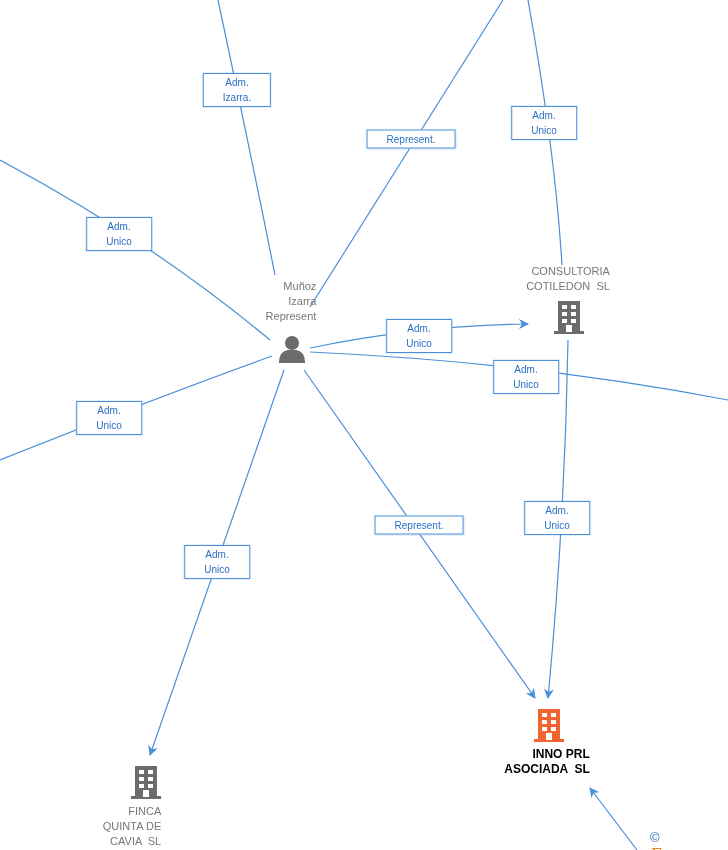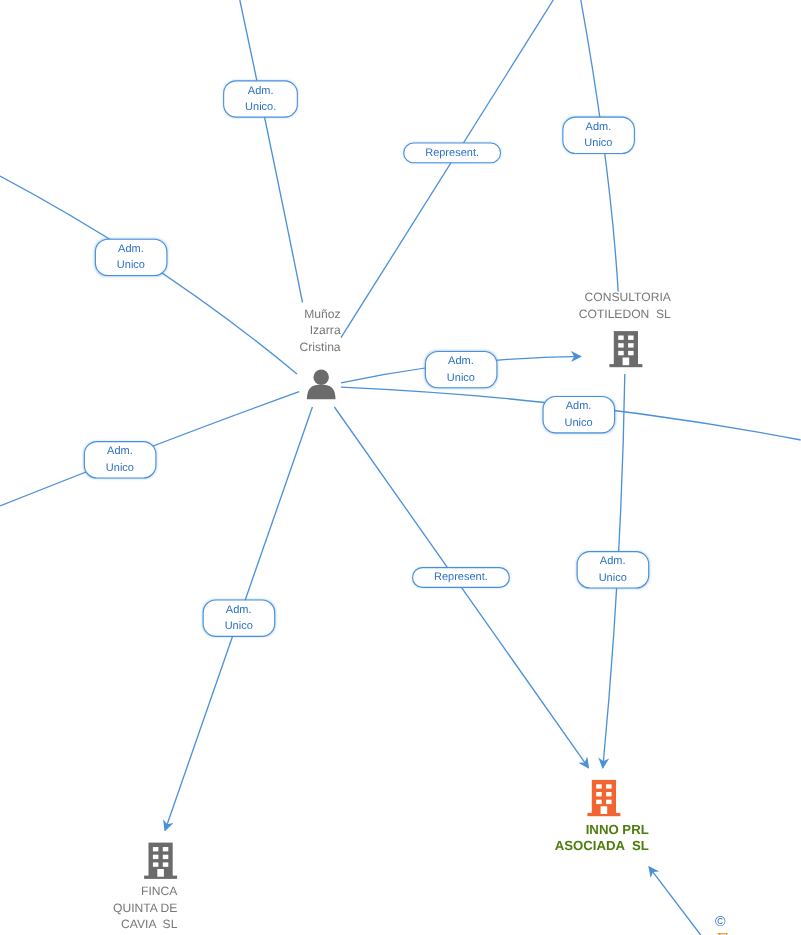--- a/index.html
+++ b/index.html
@@ -1,28 +1,28 @@
 <!DOCTYPE html>
 <html><head>
 <meta charset="utf-8">
 <style>
   html, body { margin:0; padding:0; background:#ffffff; }
   body { width:728px; height:850px; position:relative; overflow:hidden; font-family:"Liberation Sans", sans-serif; }
   svg.edges { position:absolute; left:0; top:0; }
   .edge-label {
     position:absolute; transform:translate(-50%,-50%);
-    background:#fff; border:1px solid #4a90d9; border-radius:12px;
+    background:#fff; border:1px solid #4a90d9; border-radius:0;
     color:#2a6fc4; font-size:10px; line-height:15px; text-align:center;
     padding:1px 19px; white-space:nowrap; box-shadow:0 0 2px rgba(74,144,217,0.4);
   }
   .node-label {
     position:absolute; transform:translateX(-50%);
     color:#777; font-size:11px; line-height:15px; text-align:right; white-space:pre;
   }
-  .node-label.main { color:#4d7c0f; font-weight:bold; font-size:12px; }
+  .node-label.main { color:#000000; font-weight:bold; font-size:12px; }
   .icon { position:absolute; }
   .copyright { position:absolute; left:650px; top:830px; font-size:13px; color:#2a6fc4; }
   .brand { color:#e8841a; font-family:"DejaVu Serif", serif; font-style:italic; font-size:13px; }
 </style>
 </head>
 <body>
 
 <svg class="edges" width="728" height="850">
   <defs>
     <marker id="arr" markerWidth="10" markerHeight="10" refX="9" refY="5" orient="auto" markerUnits="userSpaceOnUse">
@@ -39,21 +39,21 @@
     <path d="M310,352 Q530,362 728,400"></path>
     <path d="M568,340 Q565,520 548,698" marker-end="url(#arr)"></path>
     <path d="M304,370 L535,698" marker-end="url(#arr)"></path>
     <path d="M284,370 L150,755" marker-end="url(#arr)"></path>
     <path d="M637,850 L590,788" marker-end="url(#arr)"></path>
   </g>
 </svg>
 
 <div class="edge-label" style="left:237px;top:90px">
     <div>Adm.</div>
-    <div>Unico.</div>
+    <div>Izarra.</div>
   </div>
 <div class="edge-label" style="left:411px;top:139px">
     <div>Represent.</div>
   </div>
 <div class="edge-label" style="left:544px;top:123px">
     <div>Adm.</div>
     <div>Unico</div>
   </div>
 <div class="edge-label" style="left:119px;top:234px">
     <div>Adm.</div>
@@ -78,21 +78,21 @@
     <div>Adm.</div>
     <div>Unico</div>
   </div>
 <div class="edge-label" style="left:217px;top:562px">
     <div>Adm.</div>
     <div>Unico</div>
   </div>
 
 <div class="node-label" style="left:291px;top:279px">Muñoz
 Izarra
-Cristina</div>
+Represent</div>
 <svg class="icon" style="left:278px;top:334px" width="28" height="30" viewBox="0 0 28 30">
   <circle cx="14" cy="9" r="7" fill="#6b6b6b"></circle>
   <path d="M1,29 Q1,17 10,16 L18,16 Q27,17 27,29 Z" fill="#6b6b6b"></path>
 </svg>
 
 <div class="node-label" style="left:568px;top:264px">CONSULTORIA
 COTILEDON  SL</div>
 <svg class="icon" style="left:553px;top:300px" width="32" height="34" viewBox="0 0 32 34">
   <rect x="5" y="1" width="22" height="31" fill="#6b6b6b"></rect>
   <rect x="1" y="31" width="30" height="3" fill="#6b6b6b"></rect>

